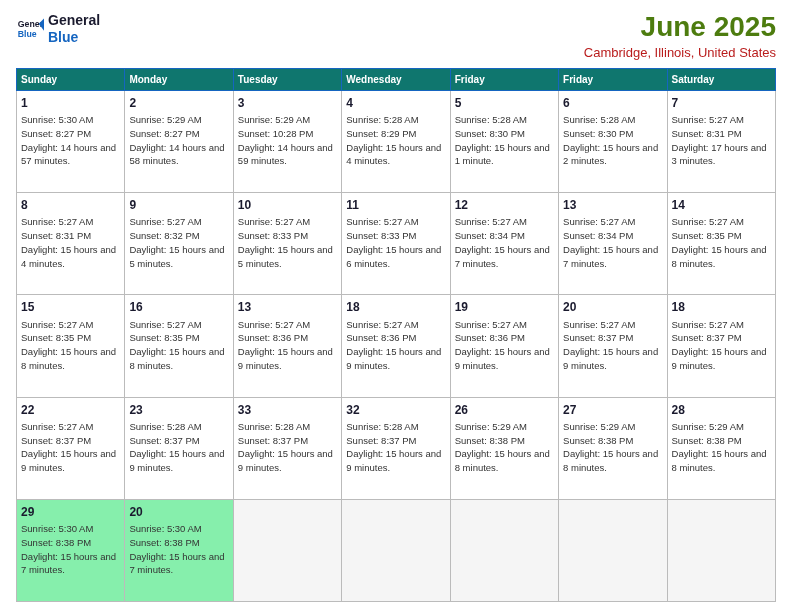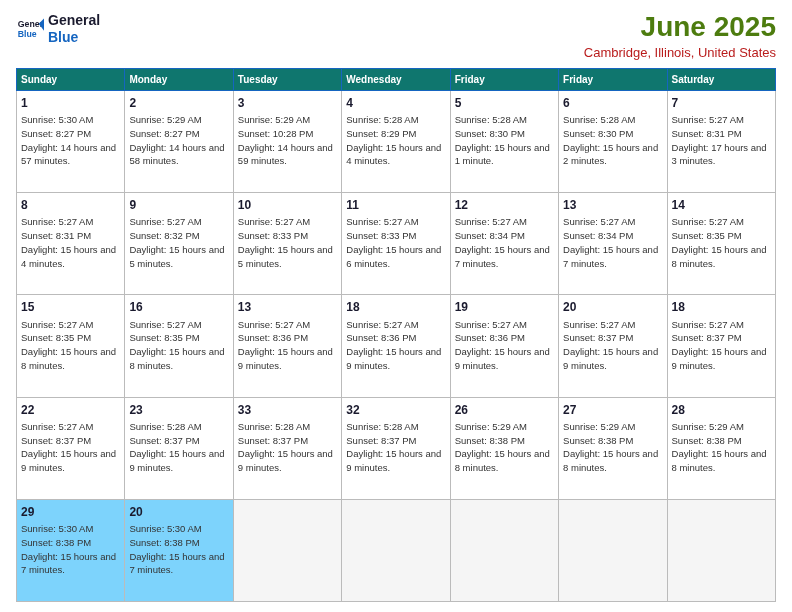--- a/index.html
+++ b/index.html
@@ -75,21 +75,21 @@
     }
     .calendar tbody tr td {
       border: 1px solid #bbb;
       vertical-align: top;
       padding: 4px 4px;
       font-size: 9.5px;
       line-height: 1.45;
       background: #fff;
     }
     .calendar tbody tr:last-child td {
-      background: #7dd3fc;
+      background: #86efac;
     }
     .day-num {
       font-size: 12px;
       font-weight: bold;
       color: #1a1a2e;
       display: block;
       margin-bottom: 1px;
     }
     .empty {
       background: #f5f5f5 !important;

